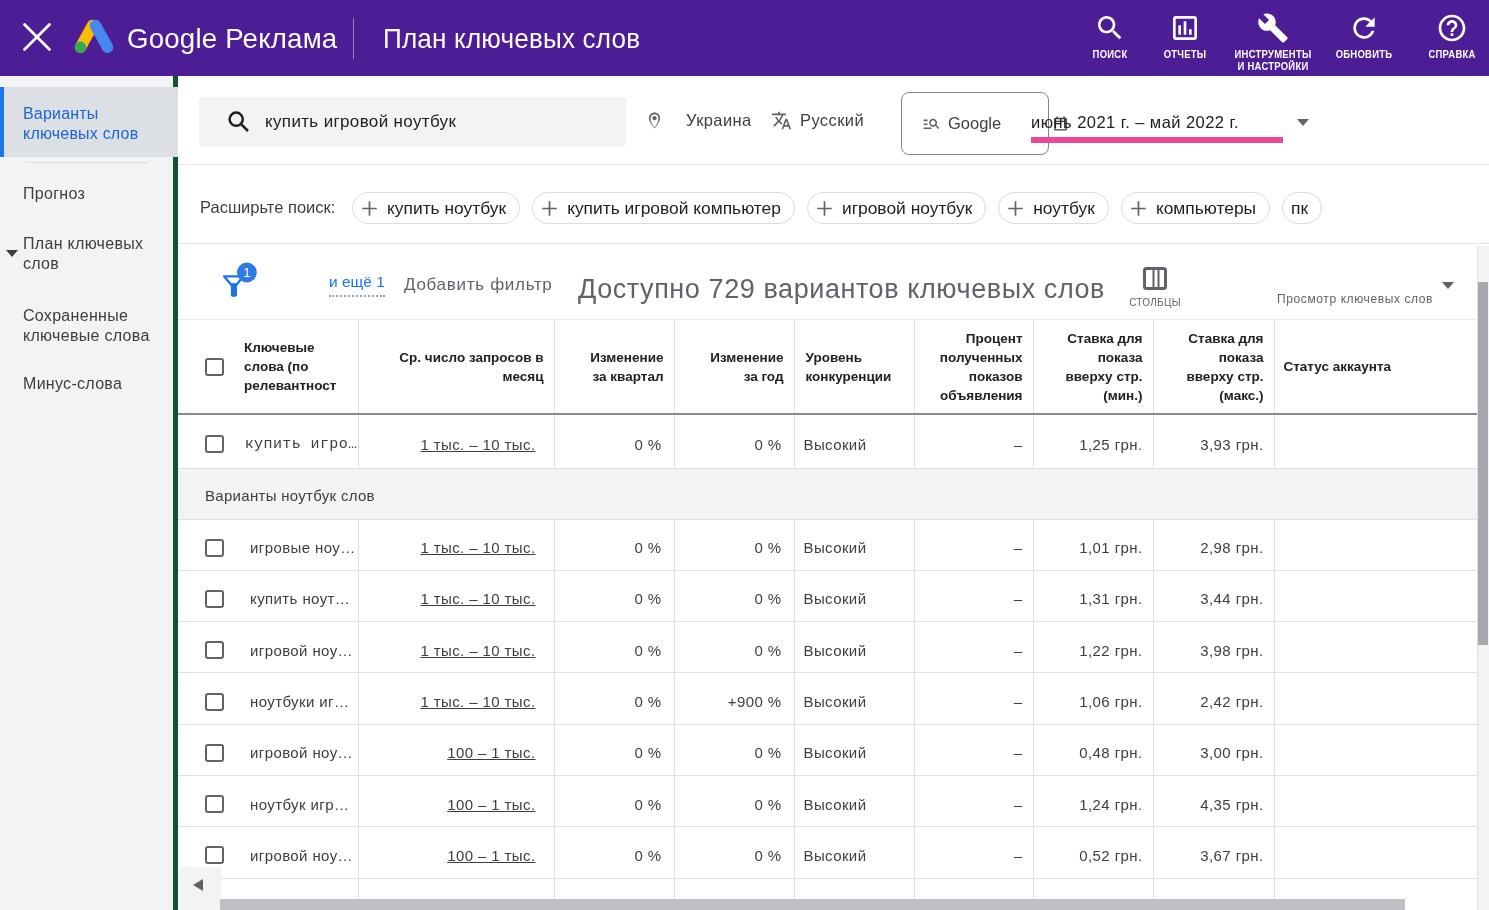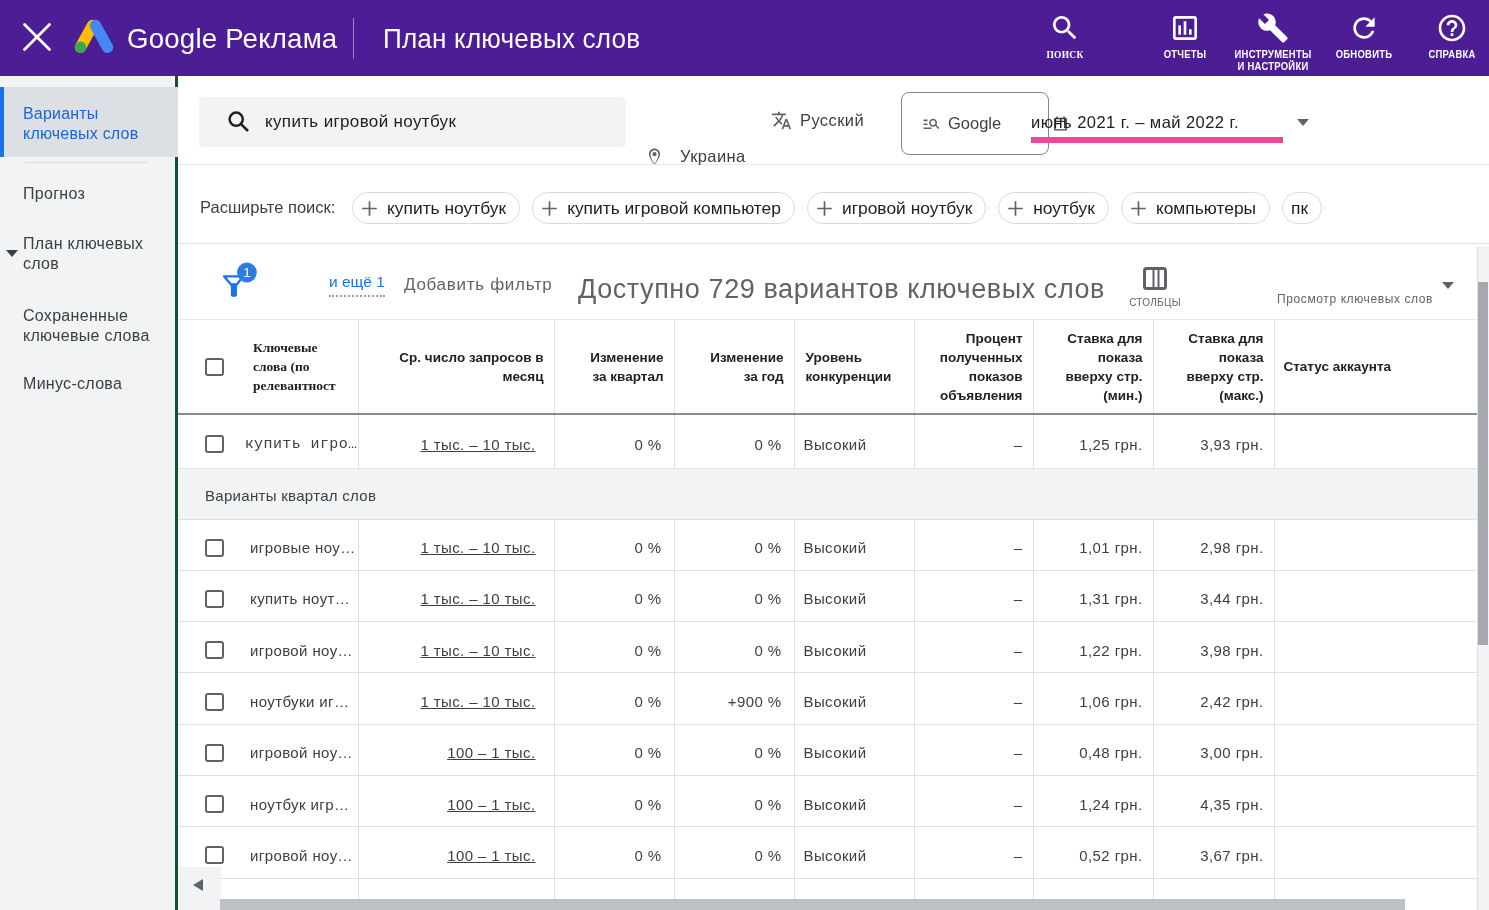--- a/index.html
+++ b/index.html
@@ -10,21 +10,21 @@
 #topbar .xicon { position:absolute; left:22px; top:22px; }
 #logo { position:absolute; left:73px; top:17px; }
 #brand { position:absolute; left:127px; top:22px; font-size:28.5px; color:#fff; letter-spacing:0.2px; transform:scaleX(0.97); transform-origin:left center; }
 #tdivider { position:absolute; left:353px; top:18px; width:1px; height:41px; background:rgba(255,255,255,0.45); }
 #ptitle { position:absolute; left:383px; top:22px; font-size:28.5px; color:#fff; letter-spacing:0.2px; transform:scaleX(0.915); transform-origin:left center; }
 .taction { position:absolute; top:12px; width:130px; text-align:center; color:#fff; }
 .taction svg { display:block; margin:0 auto; }
 .taction .lbl { margin-top:5px; font-size:11px; font-weight:bold; letter-spacing:0.3px; line-height:11.5px; transform:scaleX(0.86); transform-origin:center top; }
 
 
-#sidebar { position:absolute; left:0; top:76px; width:178px; height:834px; background:#f1f3f4; border-right:3px solid #14532d; }
+#sidebar { position:absolute; left:0; top:76px; width:178px; height:834px; background:#f1f3f4; border-right:5px solid #14532d; }
 #sel-item { position:absolute; left:0; top:11px; width:178px; height:70px; background:#dcdfe3; border-left:4px solid #1a73e8; color:#1967d2; font-size:16px; line-height:19.5px; padding:17px 6px 0 19px; letter-spacing:0.2px; }
 #side-div { position:absolute; left:26px; top:86px; width:122px; height:1px; background:#dadce0; }
 .side-item { position:absolute; left:23px; font-size:16px; color:#3c4043; line-height:19.5px; letter-spacing:0.3px; }
 #si-arrow { position:absolute; left:6px; top:174px; width:0; height:0; border-left:6px solid transparent; border-right:6px solid transparent; border-top:7px solid #3c4043; }
 
 
 #main { position:absolute; left:178px; top:76px; width:1311px; height:834px; background:#fff; }
 
 
 #searchrow { position:absolute; left:0; top:0; width:1311px; height:89px; border-bottom:1px solid #e8eaed; }
@@ -88,21 +88,21 @@
       <path d="M2.5 2.5 L27.5 27.5 M27.5 2.5 L2.5 27.5" stroke="#fff" stroke-width="2.8" stroke-linecap="round"></path>
     </svg>
   <svg id="logo" width="42" height="40" viewBox="0 0 42 40">
     <line x1="19.5" y1="8.5" x2="7.5" y2="30.3" stroke="#fbbc04" stroke-width="11.4" stroke-linecap="round"></line>
     <line x1="22.5" y1="8.5" x2="34.5" y2="30.3" stroke="#4688f1" stroke-width="11.4" stroke-linecap="round"></line>
     <circle cx="7.5" cy="30.3" r="5.7" fill="#34a853"></circle>
   </svg>
   <span id="brand">Google Реклама</span>
   <div id="tdivider"></div>
   <span id="ptitle">План ключевых слов</span>
-  <div class="taction" style="left:1000px;font-family:Liberation Serif, serif;">
+  <div class="taction" style="left:1045px;">
     <svg width="32" height="32" viewBox="0 0 24 24">
         <path fill="#fff" d="M15.5 14h-.79l-.28-.27C15.41 12.59 16 11.11 16 9.5 16 5.91 13.09 3 9.5 3S3 5.91 3 9.5 5.91 16 9.5 16c1.61 0 3.09-.59 4.23-1.57l.27.28v.79l5 4.99L20.49 19l-4.99-5zm-6 0C7.01 14 5 11.99 5 9.5S7.01 5 9.5 5 14 7.01 14 9.5 11.99 14 9.5 14z"></path>
       </svg>
     <div class="lbl">ПОИСК</div>
   </div>
   <div class="taction" style="left:1120px;">
     <svg width="32" height="32" viewBox="0 0 24 24">
         <path fill="#fff" d="M19 3H5c-1.1 0-2 .9-2 2v14c0 1.1.9 2 2 2h14c1.1 0 2-.9 2-2V5c0-1.1-.9-2-2-2zm0 16H5V5h14v14zM7 10h2v7H7zm4-3h2v10h-2zm4 6h2v4h-2z"></path>
       </svg>
     <div class="lbl">ОТЧЕТЫ</div>
@@ -139,21 +139,21 @@
 
 <div id="main">
   <div id="searchrow">
     <div id="sbox">
       <svg width="24" height="24" viewBox="0 0 24 24">
           <circle cx="9.2" cy="9.2" r="6.6" fill="none" stroke="#202124" stroke-width="2.5"></circle>
           <line x1="14.1" y1="14.1" x2="21" y2="21" stroke="#202124" stroke-width="2.5"></line>
         </svg>
       <span class="stext">купить игровой ноутбук</span>
     </div>
-    <div class="sr-item" style="left:467px;gap:16px;margin-top:36px;">
+    <div class="sr-item" style="left:467px;gap:22px;">
       <svg width="19" height="19" viewBox="0 0 24 24">
           <path fill="#5f6368" d="M12 2C8.13 2 5 5.13 5 9c0 5.25 7 13 7 13s7-7.75 7-13c0-3.87-3.13-7-7-7zm0 18.88C10.18 18.7 7 14.26 7 9c0-2.76 2.24-5 5-5s5 2.24 5 5c0 5.26-3.18 9.7-5 11.88z"></path>
           <circle cx="12" cy="9" r="2.6" fill="#5f6368"></circle>
         </svg>
       <span>Украина</span>
     </div>
     <div class="sr-item" style="left:593px;text-align:right;">
       <svg width="21" height="21" viewBox="0 0 24 24">
           <path fill="#5f6368" d="M12.87 15.07l-2.54-2.51.03-.03c1.74-1.94 2.98-4.17 3.71-6.53H17V4h-7V2H8v2H1v1.99h11.17C11.5 7.92 10.44 9.75 9 11.35 8.07 10.32 7.3 9.19 6.69 8h-2c.73 1.63 1.73 3.17 2.98 4.56l-5.09 5.02L4 19l5-5 3.11 3.11.76-2.04zM18.5 10h-2L12 22h2l1.12-3h4.75L21 22h2l-4.5-12zm-2.62 7l1.62-4.33L19.12 17h-3.24z"></path>
         </svg>
@@ -227,21 +227,21 @@
           <col style="width:119px">
           <col style="width:120px">
           <col style="width:121px">
           <col style="width:203px">
       </colgroup>
       <thead>
         <tr>
           <th class="l">
               <div style="display:flex;align-items:center;">
                 <div class="cb"></div>
-                <div style="margin-left:29px;font-family:Liberation Serif, serif;">Ключевые<br>слова (по<br>релевантност</div>
+                <div style="margin-left:20px;">Ключевые<br>слова (по<br>релевантност</div>
               </div>
             </th>
           <th class="r">Ср. число запросов в<br>месяц</th>
           <th class="r">Изменение<br>за квартал</th>
           <th class="r">Изменение<br>за год</th>
           <th class="l" style="padding-left:11px;">Уровень<br>конкуренции</th>
           <th class="r">Процент<br>полученных<br>показов<br>объявления</th>
           <th class="r">Ставка для<br>показа<br>вверху стр.<br>(мин.)</th>
           <th class="r">Ставка для<br>показа<br>вверху стр.<br>(макс.)</th>
           <th class="l" style="padding-left:9px;">Статус аккаунта</th>
@@ -258,21 +258,21 @@
           <td class="r pr20">1 тыс. – 10 тыс.</td>
           <td class="r pr12">0 %</td>
           <td class="r pr12">0 %</td>
           <td class="l">Высокий</td>
           <td class="r pr10">–</td>
           <td class="r pr10">1,25 грн.</td>
           <td class="r pr10">3,93 грн.</td>
           <td></td>
         </tr>
         <tr class="section">
-            <td colspan="9" style="padding-left:27px;">Варианты квартал слов</td>
+            <td colspan="9" style="padding-left:27px;">Варианты ноутбук слов</td>
           </tr>
         <tr>
           <td class="kwc">
               <div style="display:flex;align-items:center;">
                 <div class="cb"></div>
                 <div style="margin-left:26px;">игровые ноу…</div>
               </div>
             </td>
           <td class="r pr20">1 тыс. – 10 тыс.</td>
           <td class="r pr12">0 %</td>

